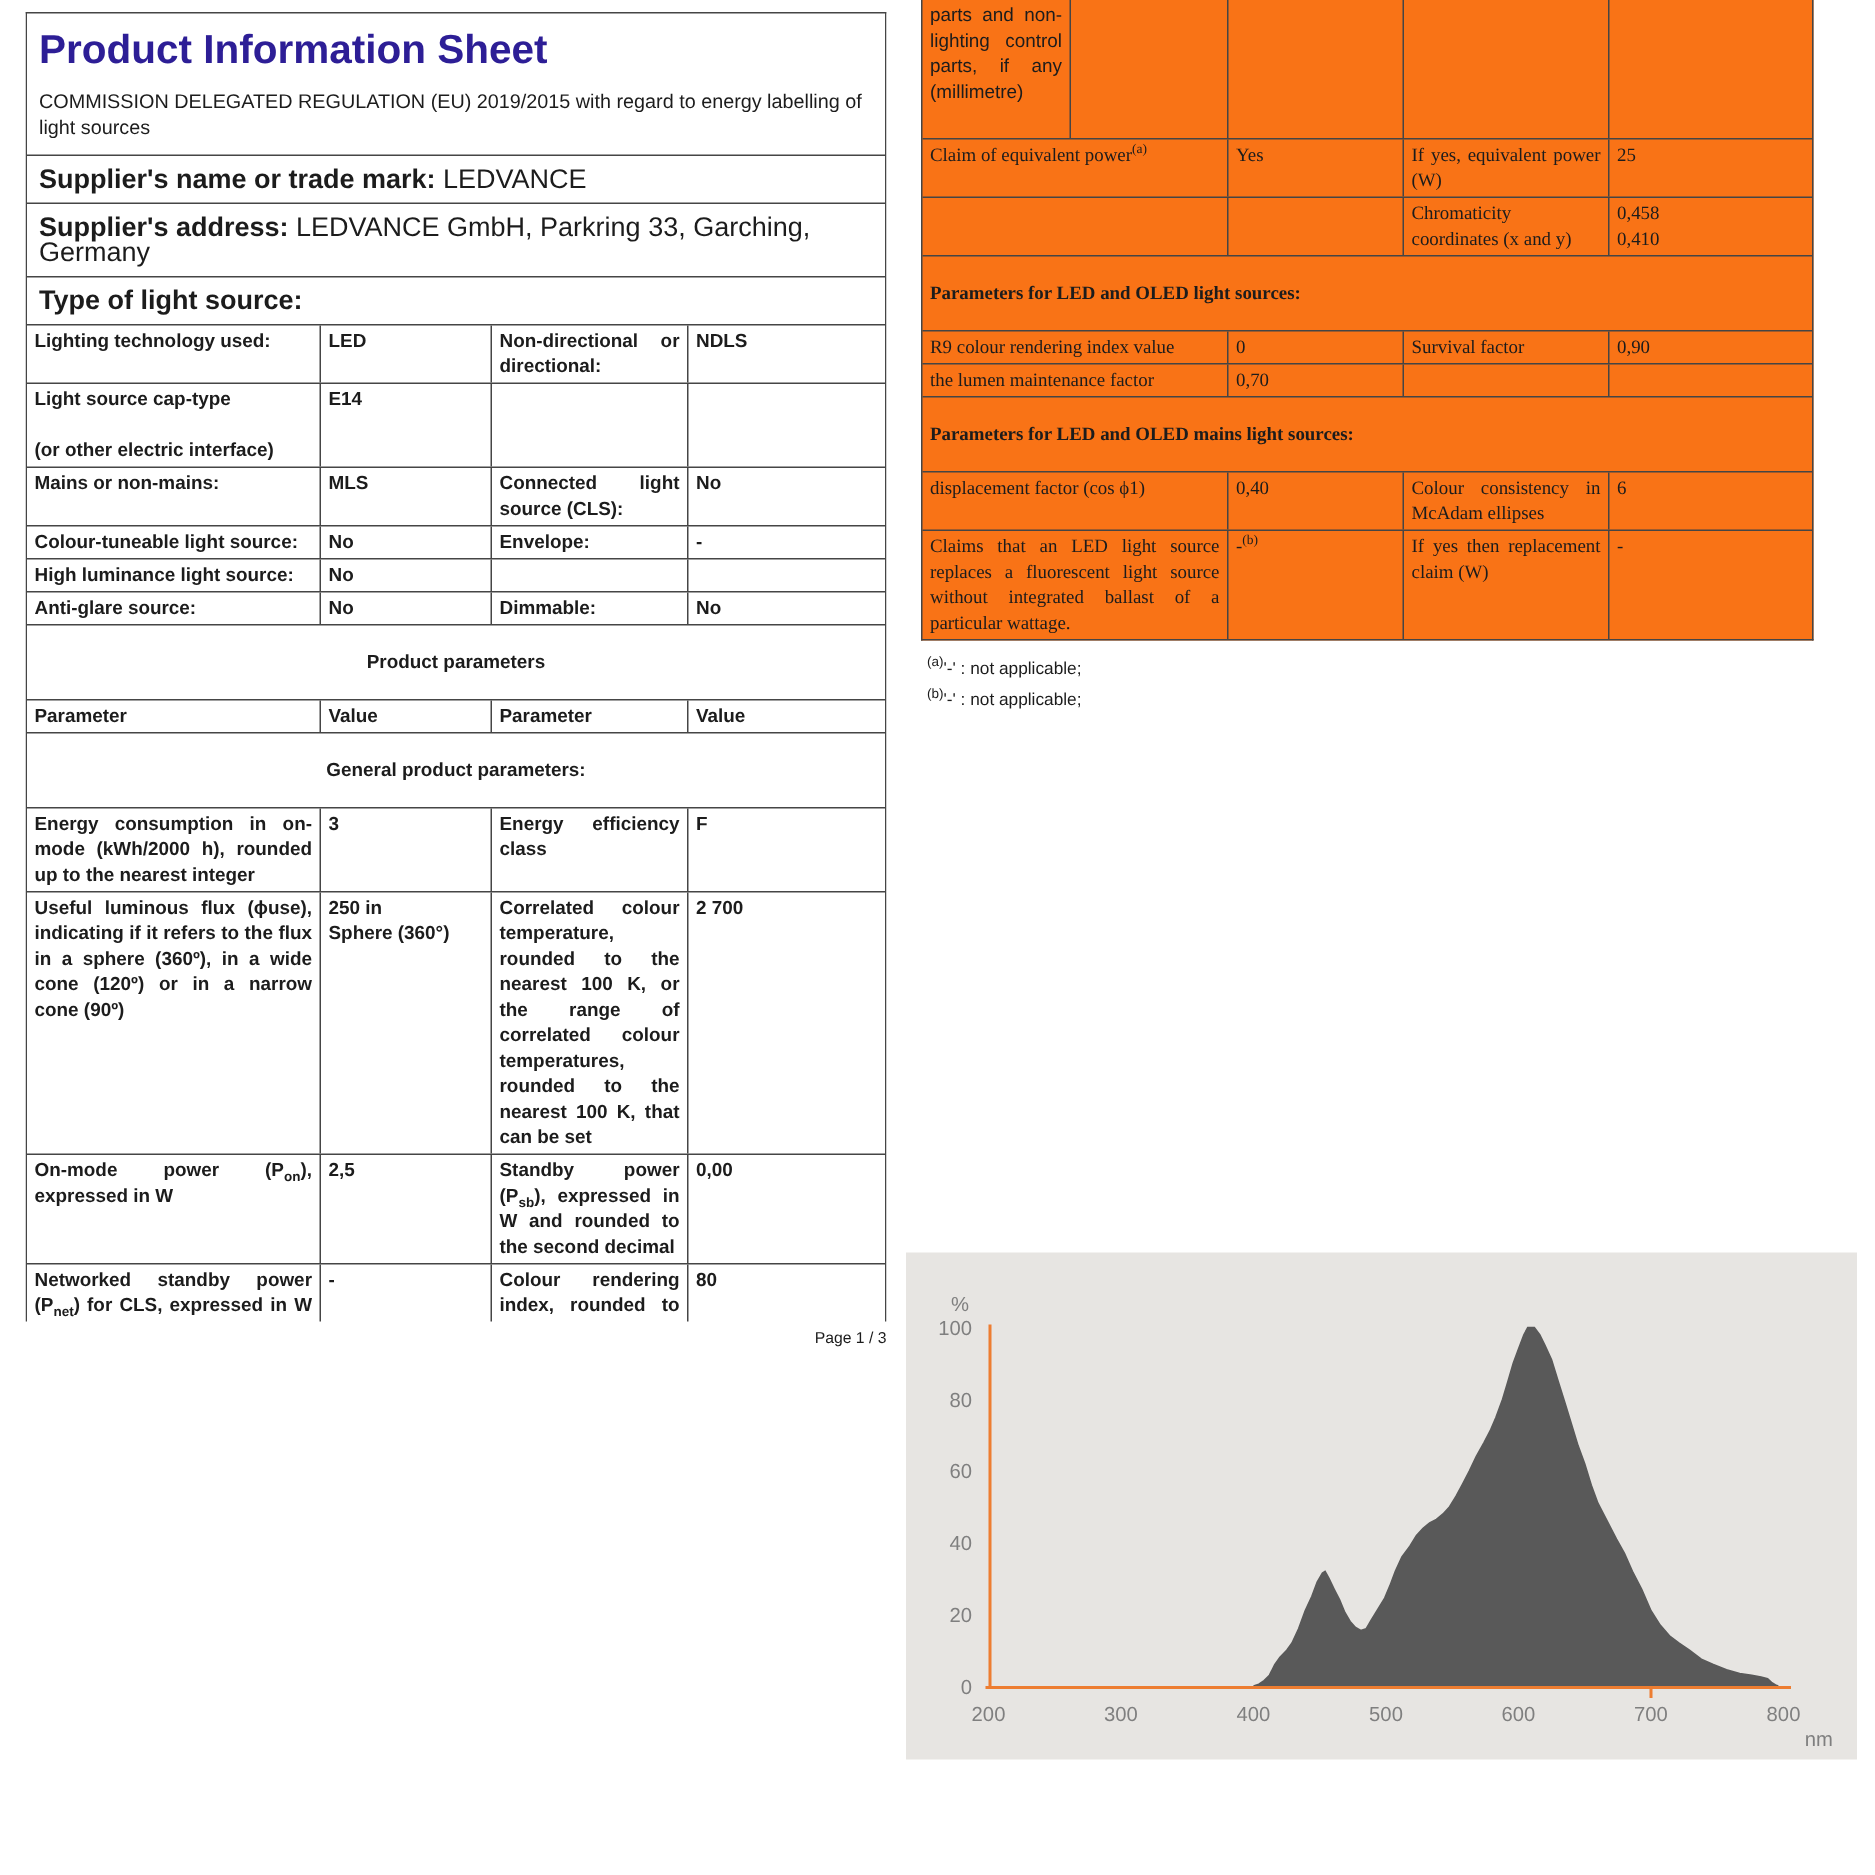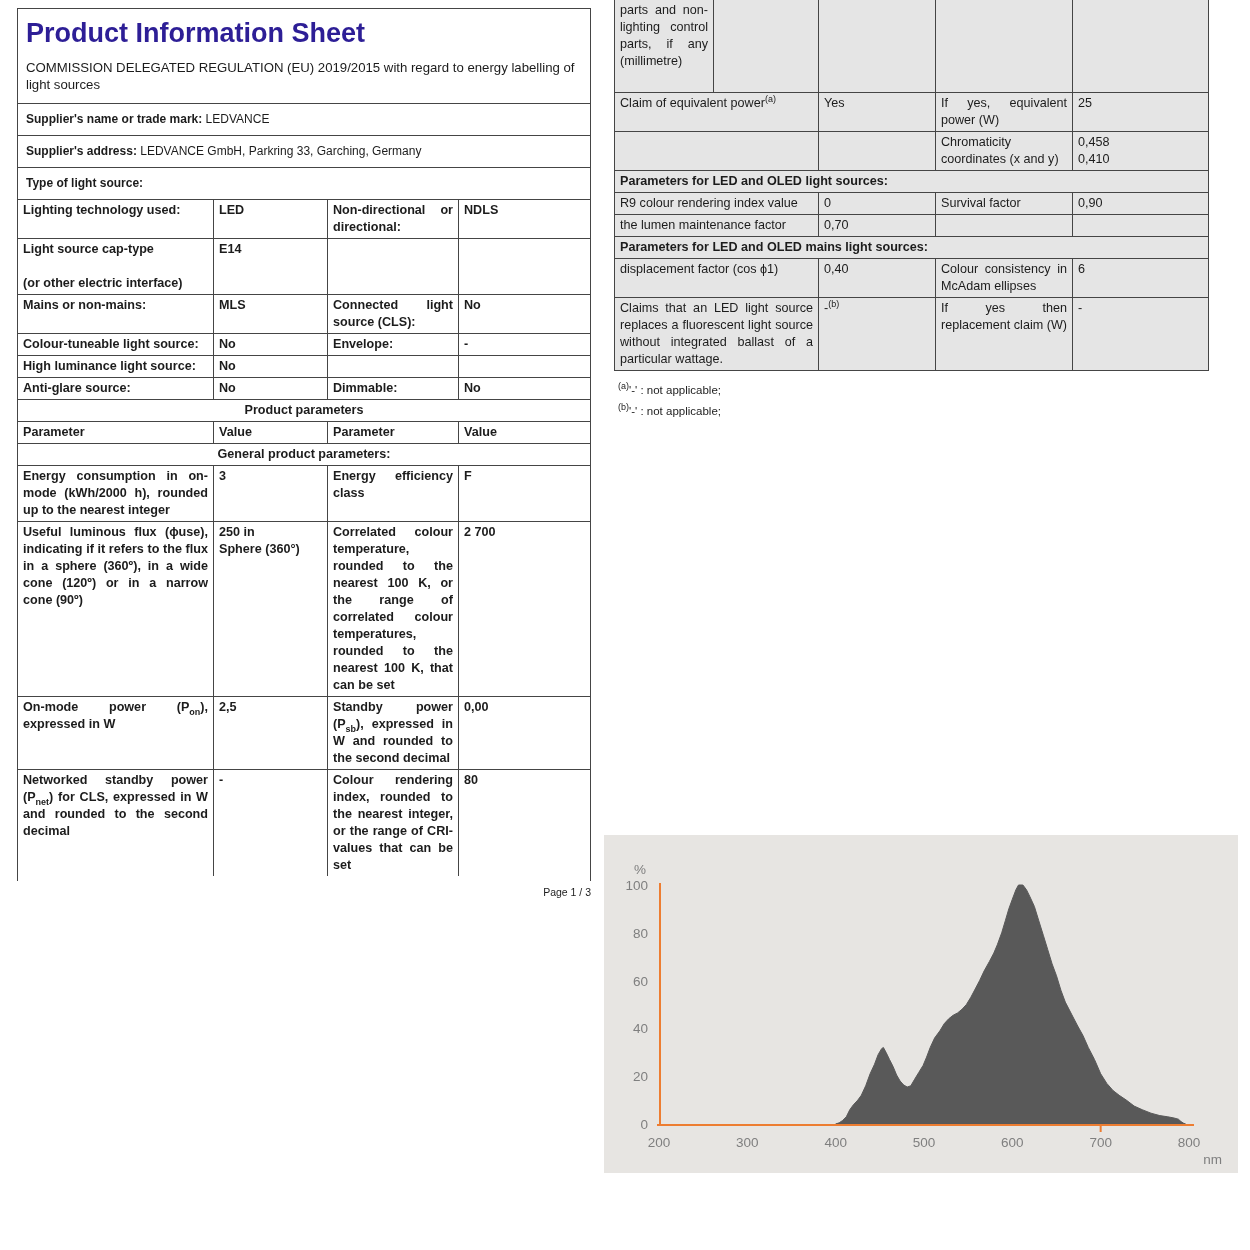--- a/index.html
+++ b/index.html
@@ -12,37 +12,37 @@
     font-family:"Liberation Sans", sans-serif;color:var(--text);
     font-size:12.6px;line-height:17px;
   }
   
   .left-wrap{position:absolute;left:17px;top:8px;width:574px;height:873px;overflow:hidden;}
   .ltable{box-sizing:border-box;width:574px;border:1px solid var(--border);border-bottom:none;min-height:900px;background:#fff;}
   .ltable > div + div{border-top:1px solid var(--border);}
   .title-box{padding:8px 10px 10px 8px;}
   .doc-title{font-size:27px;line-height:33px;font-weight:bold;color:var(--title);}
   .doc-subtitle{margin-top:9px;font-size:13.2px;line-height:17px;}
-  .info-row{padding:7px 8px;font-size:12px;}
+  .info-row{padding:7px 8px;font-size:18px;}
   .info-row .lab{font-weight:bold;}
   .trow{display:grid;grid-template-columns:195px 114px 131px 132px;align-items:stretch;font-weight:bold;}
   .trow > .cell + .cell{border-left:1px solid var(--border);}
   .cell{padding:2px 5px;box-sizing:border-box;}
   .cell.p{text-align:justify;}
   .cell.v{text-align:left;}
-  .span-row{padding:2px 5px;}
+  .span-row{padding:16px 5px;}
   .bc{font-weight:bold;text-align:center;}
   .bl{font-weight:bold;text-align:left;}
   .prelines{white-space:pre-line;}
   sub{font-size:9px;line-height:0;}
   sup{font-size:9px;line-height:0;}
   
   .right-wrap{position:absolute;left:614px;top:0;width:595px;}
-  .rtable{box-sizing:border-box;width:595px;border:1px solid var(--border);border-top:none;background:#e5e5e5;}
-  .rtable > div + div{border-top:1px solid var(--border);}
+  .rtable{box-sizing:border-box;width:595px;border:1px solid var(--border);border-top:none;background:#f97316;}
+  .rtable > div + div{border-top:1px solid var(--border);font-family:Liberation Serif, serif;}
   .rrow{display:grid;grid-template-columns:203px 117px 137px 136px;}
   .rrow > .cell + .cell{border-left:1px solid var(--border);}
   .cont-row{display:grid;grid-template-columns:98px 105px 117px 137px 136px;min-height:92px;}
   .cont-row > .cell + .cell{border-left:1px solid var(--border);}
   .footnotes{margin-top:9px;padding-left:4px;font-size:11.5px;line-height:21px;}
   
   .page-num{position:absolute;left:17px;top:884px;width:574px;text-align:right;font-size:10.5px;}
   .chart-panel{position:absolute;left:604px;top:835px;width:634px;height:338px;background:var(--panel);}
 </style>
 </head>

